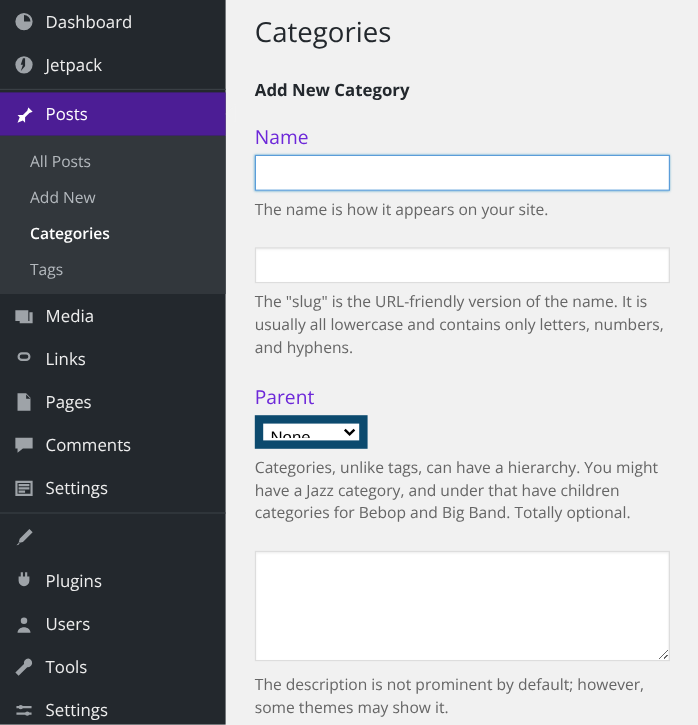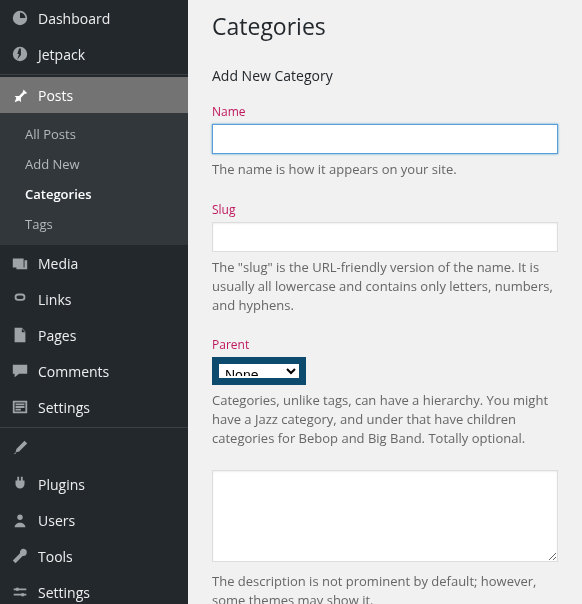--- a/index.html
+++ b/index.html
@@ -2,33 +2,33 @@
 <html><head>
 <meta charset="utf-8">
 <style>
 * { box-sizing: border-box; margin: 0; padding: 0; }
 body { font-family: "Open Sans", Arial, sans-serif; font-size: 13px; color: #444; background: #f1f1f1; width: 582px; height: 604px; overflow: hidden; }
 .wrap { display: flex; height: 100%; }
 
 .sidebar { width: 188px; background: #23282d; color: #eee; flex-shrink: 0; display: flex; flex-direction: column; font-size: 14px; }
 .sidebar .item { display: flex; align-items: center; padding: 8px 10px; color: #eee; cursor: pointer; }
 .sidebar .item .icon { width: 20px; height: 20px; margin-right: 8px; color: #9ea3a8; display: flex; align-items: center; justify-content: center; }
-.sidebar .item.active { background: #737373; color: #fff; position: relative; }
+.sidebar .item.active { background: #4c1d95; color: #fff; position: relative; }
 .sidebar .item.active .icon { color: #fff; }
 .sidebar .item.active::after { content: ""; position: absolute; right: -8px; top: 50%; margin-top: -8px; border: 8px solid transparent; border-right-color: #f1f1f1; }
 .sidebar .sub { background: #32373c; padding: 6px 0; }
 .sidebar .sub .subitem { padding: 6px 25px; color: #b4b9be; cursor: pointer; font-size: 13px; }
 .sidebar .sub .subitem.current { color: #fff; font-weight: 600; }
 .sidebar .sep { height: 5px; border-top: 1px solid #393f44; margin: 2px 0; }
 
 .main { flex: 1; padding: 10px 24px; overflow-y: auto; background: #f1f1f1; }
 .main h1 { font-size: 23px; font-weight: 400; color: #23282d; margin-bottom: 24px; }
-.main h2 { font-size: 14px; font-weight: 400; color: #23282d; margin-bottom: 18px; }
+.main h2 { font-size: 14px; font-weight: 700; color: #23282d; margin-bottom: 18px; }
 .field { margin-bottom: 22px; }
-.field label { display: block; font-size: 12px; color: #be185d; margin-bottom: 4px; }
+.field label { display: block; font-size: 16px; color: #6d28d9; margin-bottom: 4px; }
 .field input[type=text] { width: 100%; height: 30px; padding: 3px 8px; border: 1px solid #ddd; box-shadow: inset 0 1px 2px rgba(0,0,0,.07); font-size: 14px; background: #fff; }
 .field input.focused { border-color: #5b9dd9; box-shadow: 0 0 2px rgba(30,140,190,.8); outline: none; }
 .field select { height: 28px; padding: 2px; padding-right: 24px; border: 7px solid #0c4a6e; background: #fff; font-size: 14px; }
 .field textarea { width: 100%; height: 92px; padding: 4px 6px; border: 1px solid #ddd; box-shadow: inset 0 1px 2px rgba(0,0,0,.07); font-size: 14px; background: #fff; resize: both; }
 .field .hint { color: #666; font-size: 13px; margin-top: 6px; line-height: 1.45; }
 
 svg { width: 18px; height: 18px; fill: currentColor; }
 </style>
 </head>
 <body>
@@ -173,21 +173,20 @@
     <h1>Categories</h1>
     <h2>Add New Category</h2>
 
     <div class="field">
       <label>Name</label>
       <input type="text" class="focused" value="" style="">
       <div class="hint">The name is how it appears on your site.</div>
     </div>
 
     <div class="field">
-      <label>Slug</label>
       <input type="text" value="" style="">
       <div class="hint">The "slug" is the URL-friendly version of the name. It is usually all lowercase and contains only letters, numbers, and hyphens.</div>
     </div>
 
     <div class="field">
       <label>Parent</label>
       <select>
         <option>None</option>
       </select>
       <div class="hint">Categories, unlike tags, can have a hierarchy. You might have a Jazz category, and under that have children categories for Bebop and Big Band. Totally optional.</div>

